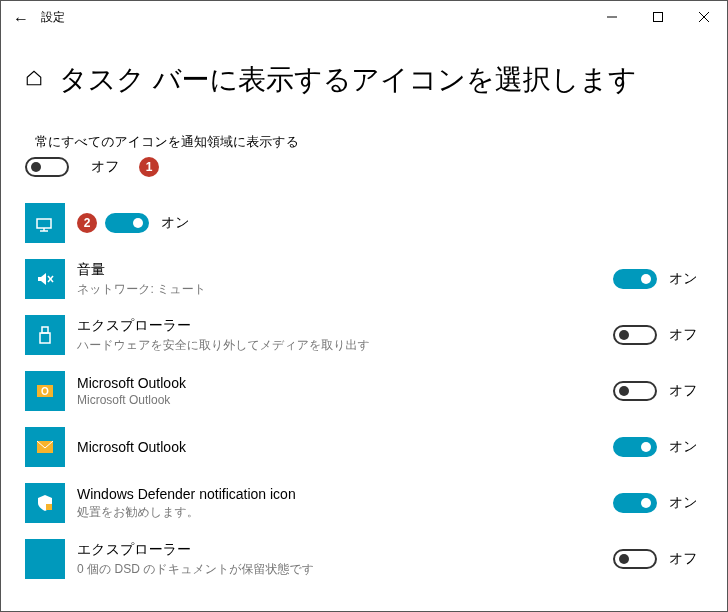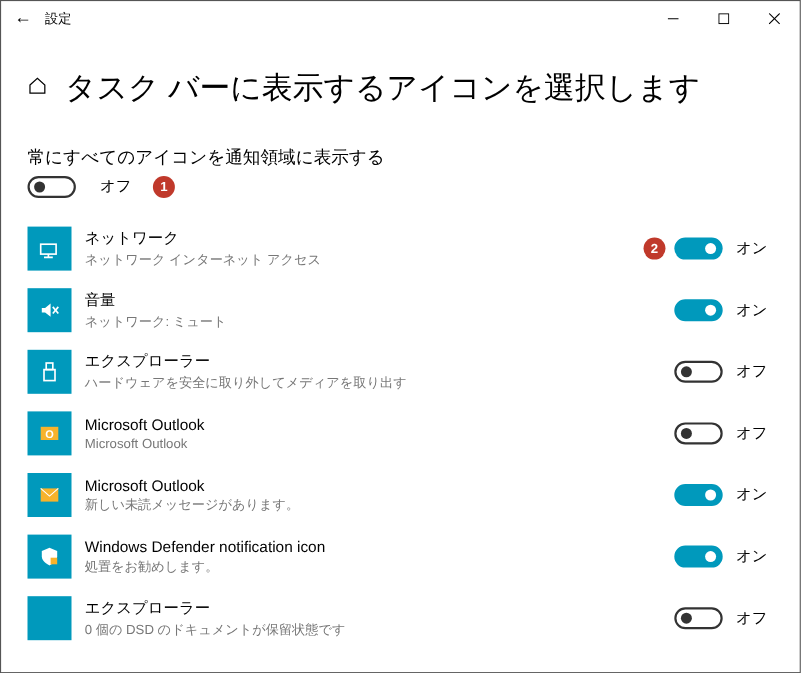--- a/index.html
+++ b/index.html
@@ -32,22 +32,22 @@
   font-size: 12px;
 }
 .header {
   display: flex;
   align-items: center;
   padding: 28px 24px 10px 24px;
 }
 .home-icon { font-size: 16px; margin-right: 16px; }
 .page-title { font-size: 28px; font-weight: 400; }
 .subtitle {
-  padding: 24px 24px 6px 24px;
-  font-size: 16px;
+  padding: 24px 24px 6px 34px;
+  font-size: 13px;
 }
 .master-row {
   display:flex;
   align-items:center;
   padding: 0 24px 10px 24px;
   gap: 10px;
 }
 .list {
   padding: 8px 24px 0 24px;
 }
@@ -155,24 +155,20 @@
   <div class="badge alone">1</div>
 </div>
 
 <div class="list" id="list">
     <div class="item">
       <div class="icon-tile">
         <svg viewBox="0 0 20 20">
           <use href="#ico-network"></use>
         </svg>
       </div>
-      <div class="item-text">
-        <div class="item-title">ネットワーク</div>
-        <div class="item-sub">ネットワーク インターネット アクセス</div>
-      </div>
       <div class="badge">2</div>
       <div class="toggle on">
         <div class="knob"></div>
       </div>
       <div class="toggle-label">オン</div>
     </div>
     <div class="item">
       <div class="icon-tile">
         <svg viewBox="0 0 20 20">
           <use href="#ico-volume-mute"></use>
@@ -218,21 +214,20 @@
       <div class="toggle-label">オフ</div>
     </div>
     <div class="item">
       <div class="icon-tile">
         <svg viewBox="0 0 20 20">
           <use href="#ico-mail"></use>
         </svg>
       </div>
       <div class="item-text">
         <div class="item-title">Microsoft Outlook</div>
-        <div class="item-sub">新しい未読メッセージがあります。</div>
       </div>
       <div class="toggle on">
         <div class="knob"></div>
       </div>
       <div class="toggle-label">オン</div>
     </div>
     <div class="item">
       <div class="icon-tile">
         <svg viewBox="0 0 20 20">
           <use href="#ico-defender"></use>

